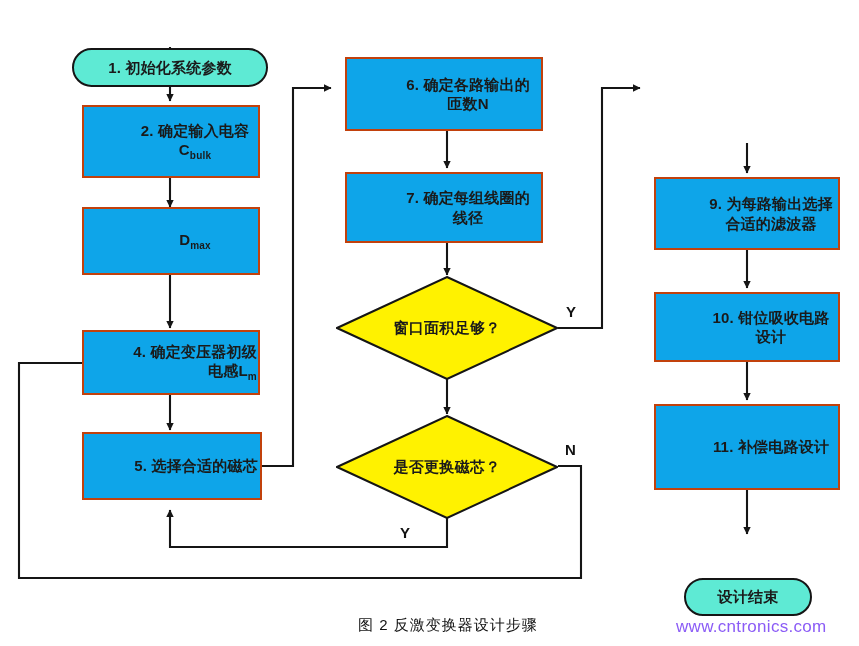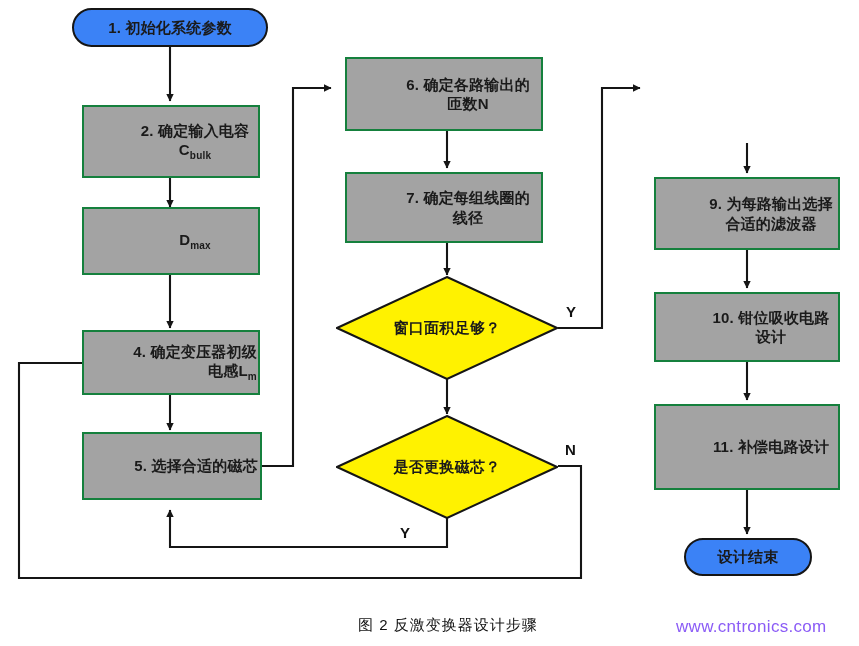--- a/index.html
+++ b/index.html
@@ -22,32 +22,33 @@
     box-sizing: border-box;
     display: flex;
     align-items: center;
     justify-content: center;
     text-align: center;
     color: #1a1a1a;
     line-height: 1.28;
     letter-spacing: 0.2px;
   }
   .proc {
-    border: 2px solid #15803d;
-    background: #a3a3a3;
+    border: 2px solid #c2410c;
+    background: #0ea5e9;
     font-size: 15px;
     font-weight: 600;
     padding-left: 48px;
   }
   .term {
     border: 2px solid #151515;
-    background: #3b82f6;
+    background: #5eead4;
     border-radius: 999px;
     font-size: 15px;
     font-weight: 600;
+    margin-top: 40px;
   }
   .dec-wrap {
     position: absolute;
   }
   .dec-wrap svg {
     display: block;
   }
   .dec-label {
     position: absolute;
     left: 0; right: 0; top: 0; bottom: 0;

